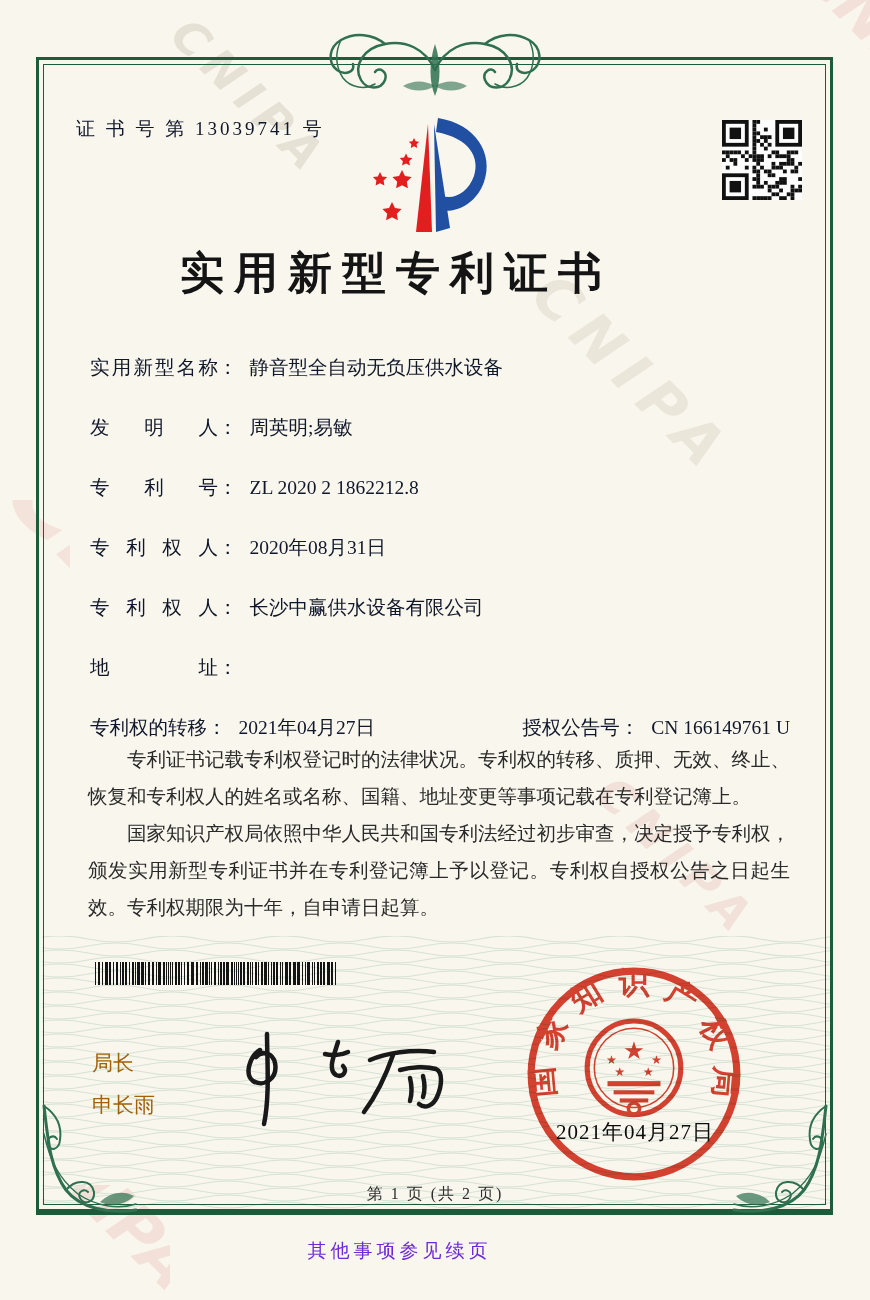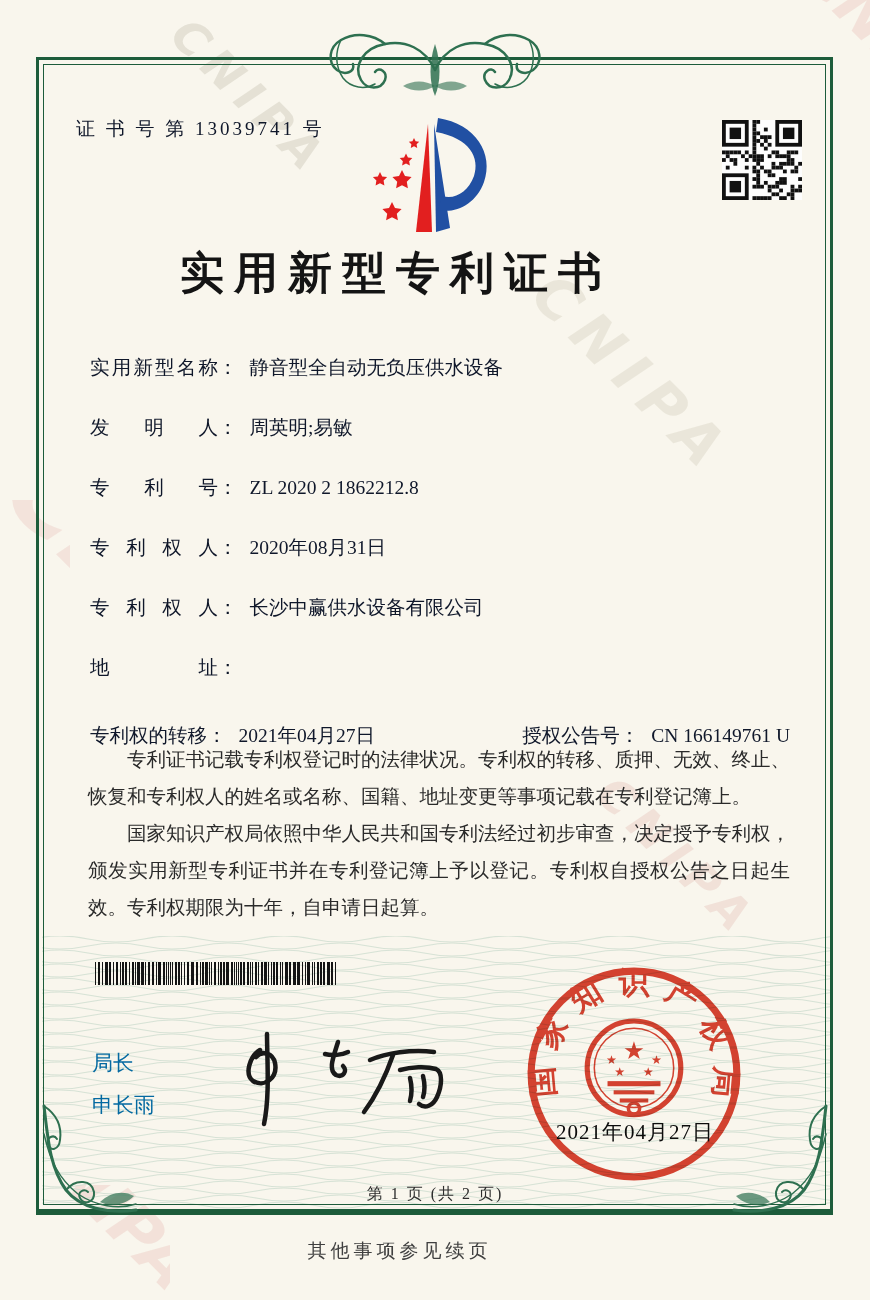--- a/index.html
+++ b/index.html
@@ -46,38 +46,38 @@
   .qr{position:absolute;left:722px;top:120px;width:80px;height:80px;background:#fdfdfd;}
   .logo{position:absolute;left:358px;top:110px;width:154px;height:128px;}
   .title{position:absolute;left:0;top:244px;width:792px;text-align:center;
          font-size:44px;font-weight:bold;letter-spacing:10px;color:#141414;}
 
   .fields{position:absolute;left:90px;top:354px;width:700px;font-size:19.5px;color:#0f172a;}
   .frow{display:flex;align-items:baseline;margin-bottom:33px;white-space:nowrap;}
   .flabel{display:inline-block;width:128px;text-align:justify;text-align-last:justify;}
   .fcolon{margin-right:12px;}
   .gdate{display:inline-block;width:228px;}
-  .glabel2{margin-left:82px;margin-top:8px;}
+  .glabel2{margin-left:82px;}
 
   .legal{position:absolute;left:88px;top:741px;width:702px;font-size:19.5px;line-height:37px;
          text-align:justify;color:#2a2a2a;}
   .legal p{text-indent:2em;}
 
   .barcode{position:absolute;left:95px;top:962px;width:244px;height:23px;}
 
   .signer{position:absolute;left:92px;top:1042px;font-family:"Liberation Sans","DejaVu Sans",sans-serif;
-          font-size:21px;color:#0369a1;line-height:42px;}
+          font-size:21px;color:#a16207;line-height:42px;}
   .signature{position:absolute;left:230px;top:1026px;width:245px;height:102px;}
 
   .seal{position:absolute;left:522px;top:962px;width:224px;height:224px;mix-blend-mode:multiply;opacity:.95;}
   .seal-date{position:absolute;left:528px;top:1118px;width:214px;text-align:center;
              font-size:21px;letter-spacing:1px;color:#0c0c0c;}
 
   .page-info{position:absolute;left:0;top:1184px;width:870px;text-align:center;font-size:16px;color:#2d2d2d;letter-spacing:2px;}
-  .continuation{position:absolute;left:0;top:1238px;width:799px;text-align:center;font-size:19px;letter-spacing:4px;color:#404040;}
+  .continuation{position:absolute;left:0;top:1238px;width:799px;text-align:center;font-size:19px;letter-spacing:4px;color:#6d28d9;}
 </style>
 </head>
 <body>
 
 <div class="page">
 
   <div class="wm wm-a">CNIPA</div>
   <div class="wm wm-b">CNIPA</div>
   <div class="wm wm-c">CNIPA</div>
   <div class="wm-clip wm-d">

